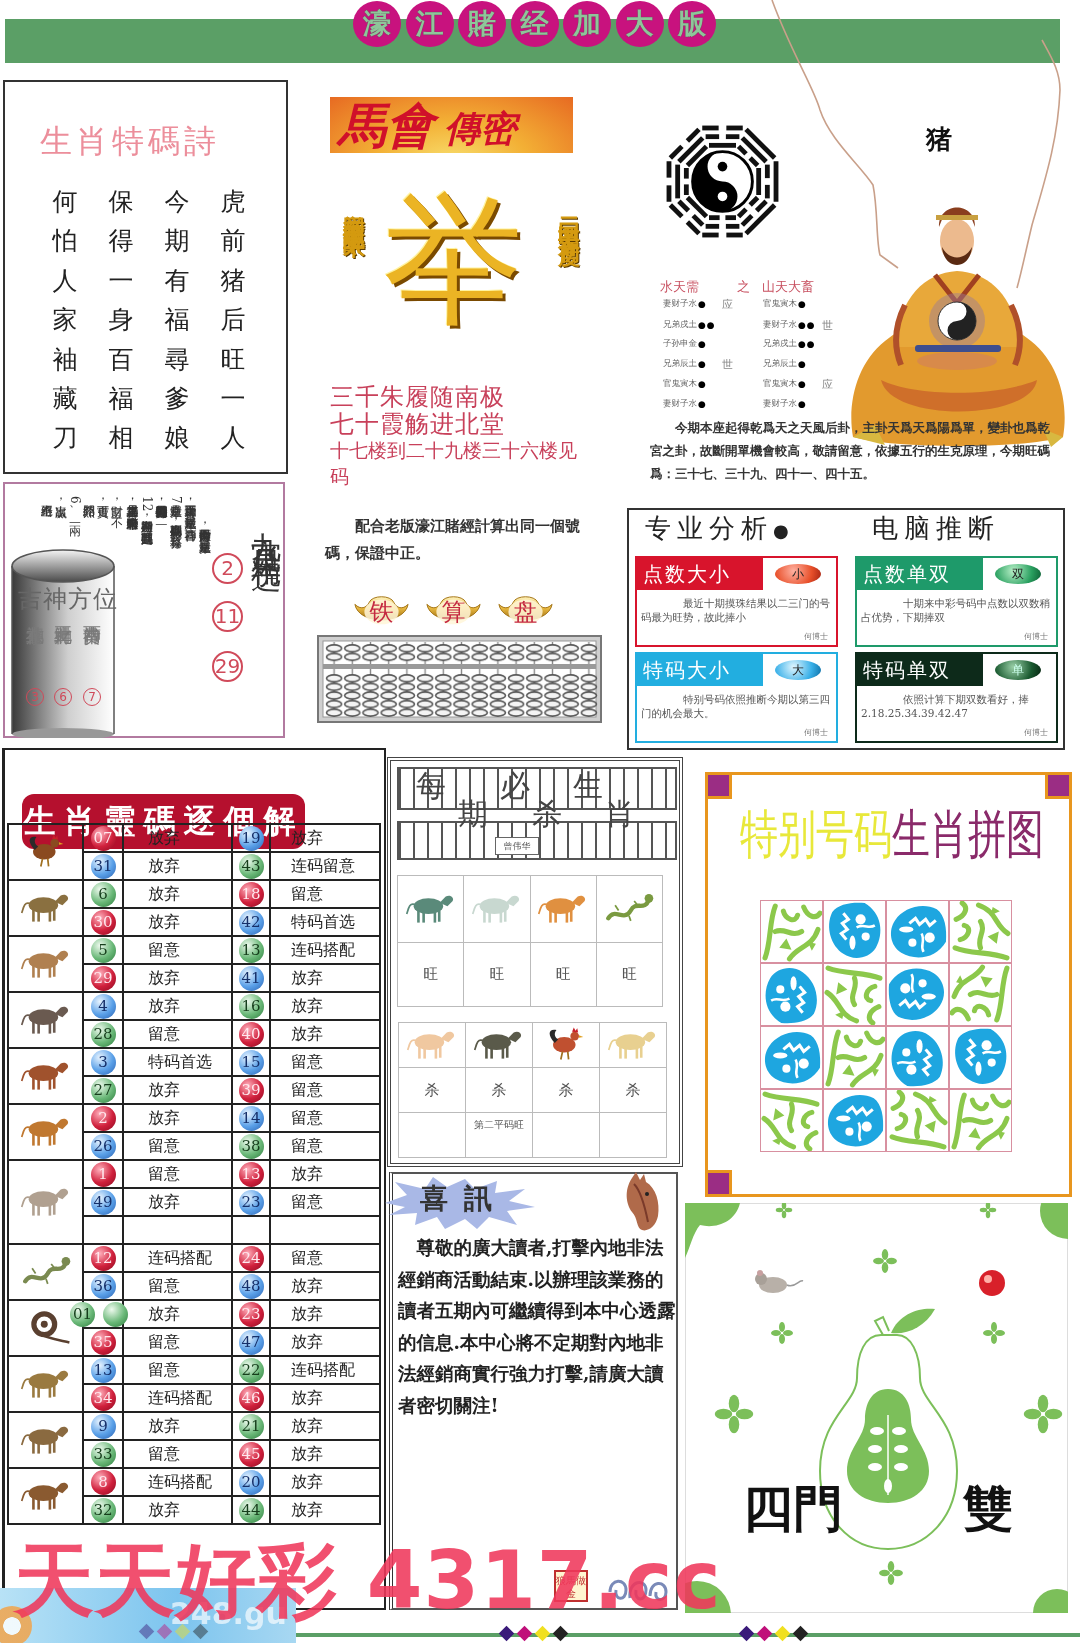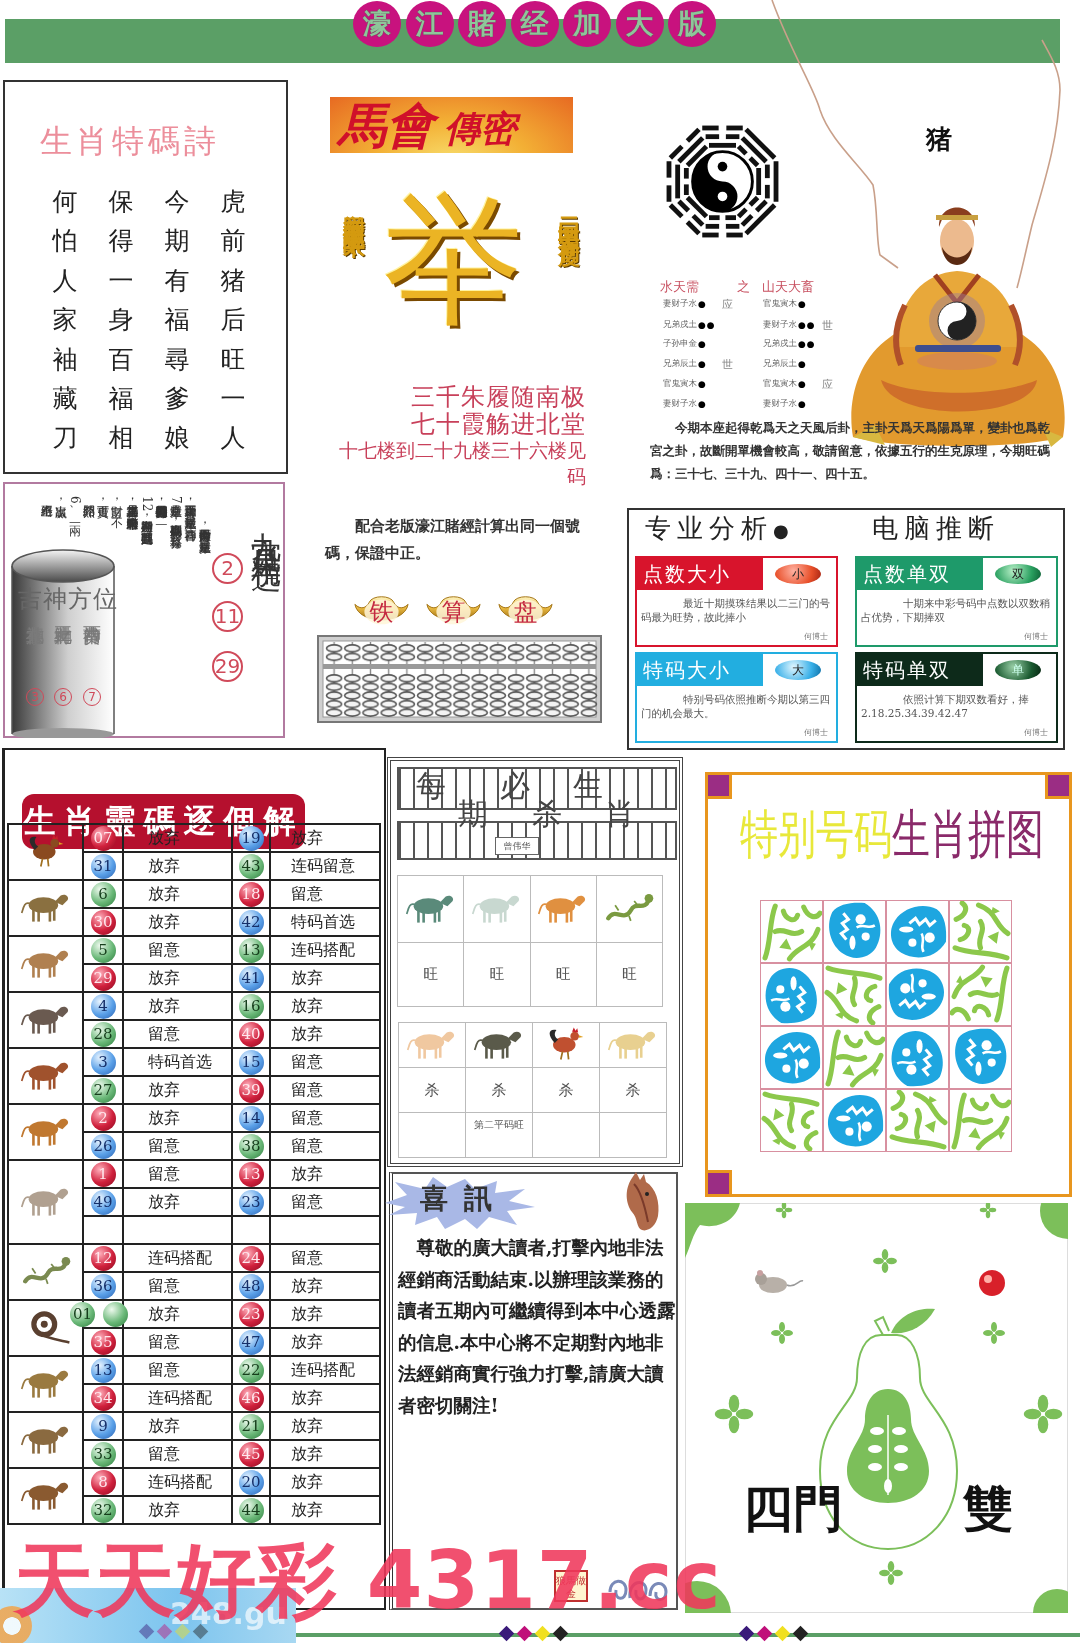--- a/index.html
+++ b/index.html
@@ -29,21 +29,21 @@
   .cyl-title{left:18px;top:583px;font-size:24px;color:#666;letter-spacing:1px;}
   .god{top:612px;font-size:18px;line-height:18px;color:#7a7a7a;}
   .god-num{top:688px;width:16px;height:16px;border:1.5px solid #d04a5a;border-radius:50%;color:#d04a5a;font:12px/16px "DejaVu Sans",sans-serif;text-align:center;}
 
   
   .mh-banner{left:330px;top:97px;width:243px;height:56px;background:radial-gradient(ellipse at 50% 120%,#f8e070 0%,#f3b035 45%,#e76a22 100%);overflow:hidden;display:flex;align-items:flex-end;padding-left:8px;box-sizing:border-box;}
   .mh-big{font:bold italic 48px/56px "DejaVu Serif",serif;color:#d0102a;}
   .mh-small{font:bold italic 36px/50px "DejaVu Serif",serif;color:#d0102a;margin-left:10px;}
   .couplet{font:bold 22px "DejaVu Serif",serif;letter-spacing:4px;color:#d49a10;text-shadow:1px 1px 0 #5a3a00;}
   .bigchar{left:383px;top:186px;font:140px/150px "DejaVu Serif",serif;color:#ebb424;text-shadow:3px 3px 0 #7a4a00,-1px -1px 0 #fff3a0;}
-  .mh-line{left:330px;width:256px;text-align:right;color:#c8405a;}
+  .mh-line{left:330px;width:256px;text-align:left;color:#c8405a;}
 
   
   .gua-label{left:926px;top:122px;font:bold 26px "DejaVu Sans",sans-serif;color:#111;}
   .gua-h{top:278px;font-size:13px;color:#c85060;}
   .trow{display:flex;align-items:center;height:14px;font-size:8.5px;color:#666;}
   .trow .lb{width:35px;}
   .trow .dt{width:24px;font-size:9px;color:#000;letter-spacing:1px;}
   .trow .mk{width:16px;font-size:11px;color:#888;}
   .gua-par{left:650px;top:416px;width:402px;font-size:12.5px;line-height:23px;text-indent:2em;color:#333;font-weight:bold;}
 

